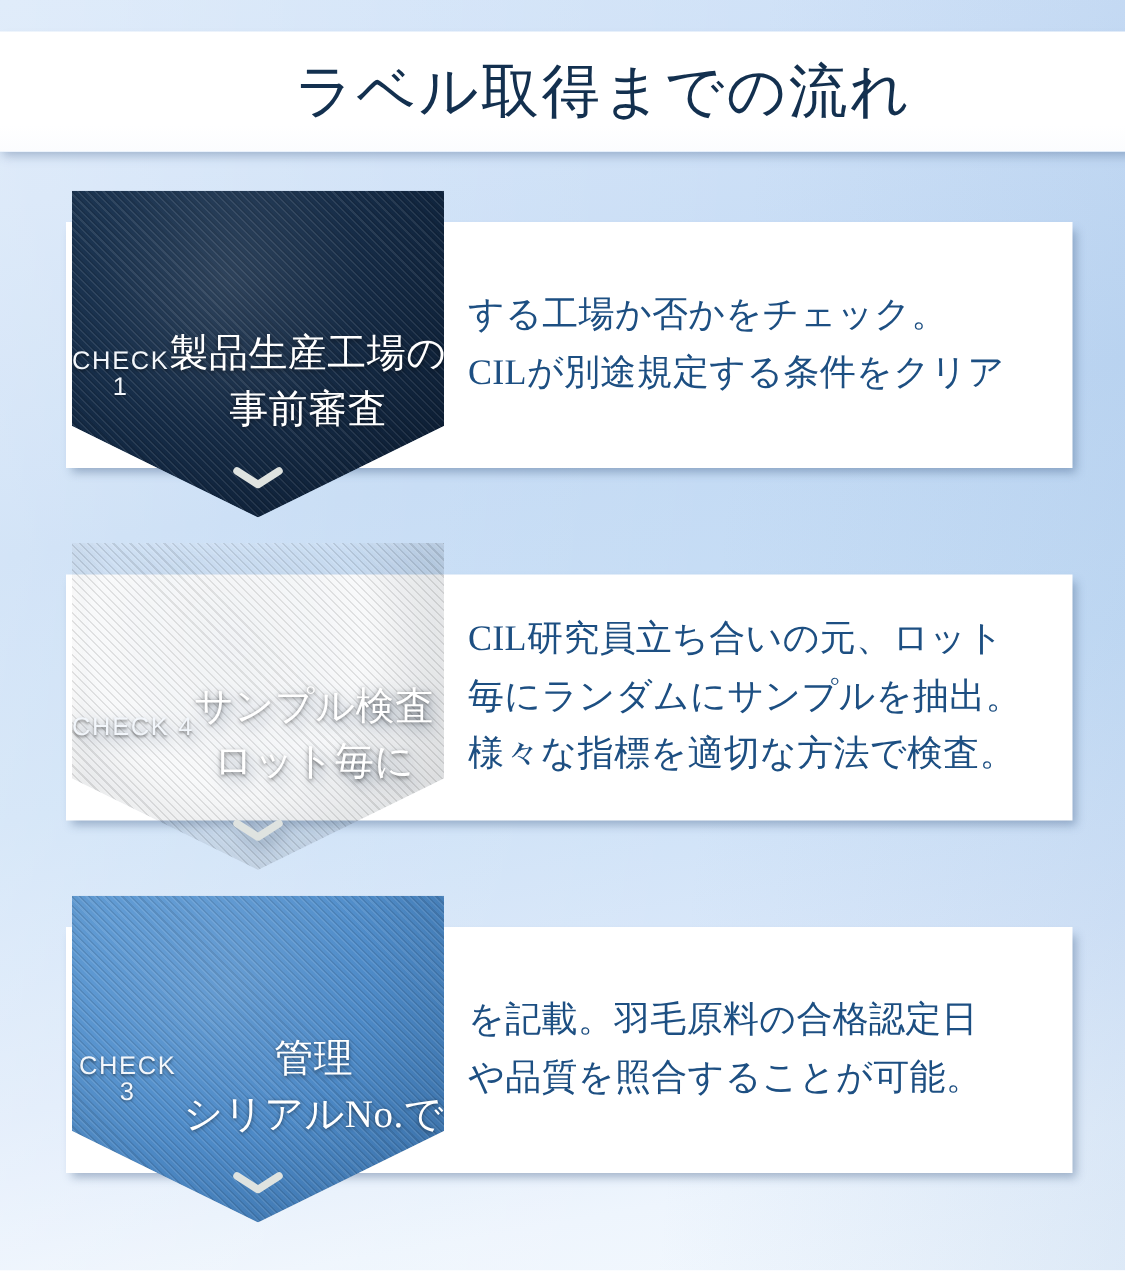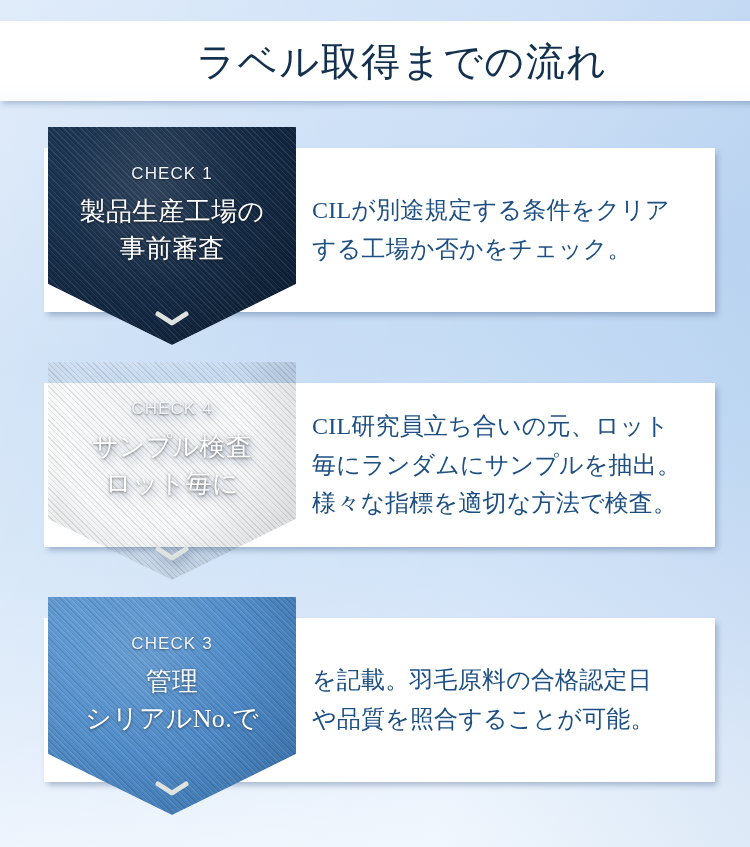--- a/index.html
+++ b/index.html
@@ -149,21 +149,21 @@
                   rgba(255,255,255,0.03) 45%,
                   rgba(0,0,0,0.14) 100%);
     pointer-events: none;
   }
 
   .banner-content {
     position: absolute;
     inset: 0;
     z-index: 4;
     display: flex;
-    flex-direction: column;
+    flex-direction: row;
     align-items: center;
     padding-top: 38px;
     box-sizing: border-box;
     text-align: center;
     color: #ffffff;
   }
   .check-label {
     font-size: 17px;
     letter-spacing: 1.1px;
     color: #f2f6fb;
@@ -210,22 +210,22 @@
 <div id="infographic">
 
   <div class="header-band">
     <div class="header-title">ラベル取得までの流れ</div>
   </div>
 
   <div class="step-row" id="step-1">
 
     <div class="desc-panel">
       <div class="desc-text">
+        <span class="desc-line">する工場か否かをチェック。</span>
         <span class="desc-line">CILが別途規定する条件をクリア</span>
-        <span class="desc-line">する工場か否かをチェック。</span>
       </div>
     </div>
 
     <div class="banner" id="banner-1">
       <div class="banner-inner"></div>
       <div class="banner-content">
         <div class="check-label">CHECK 1</div>
         <div class="banner-heading">
           <span class="heading-line">製品生産工場の</span>
           <span class="heading-line">事前審査</span>

